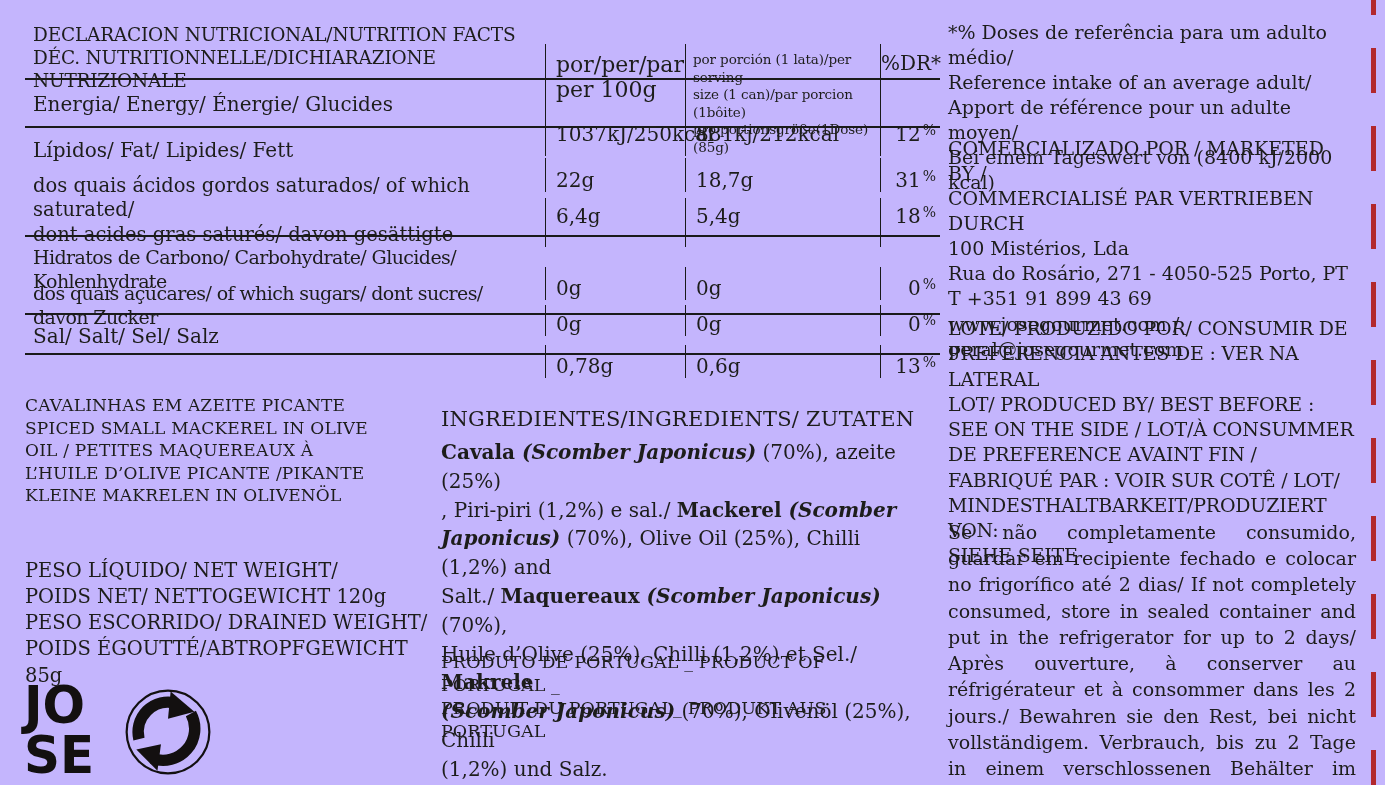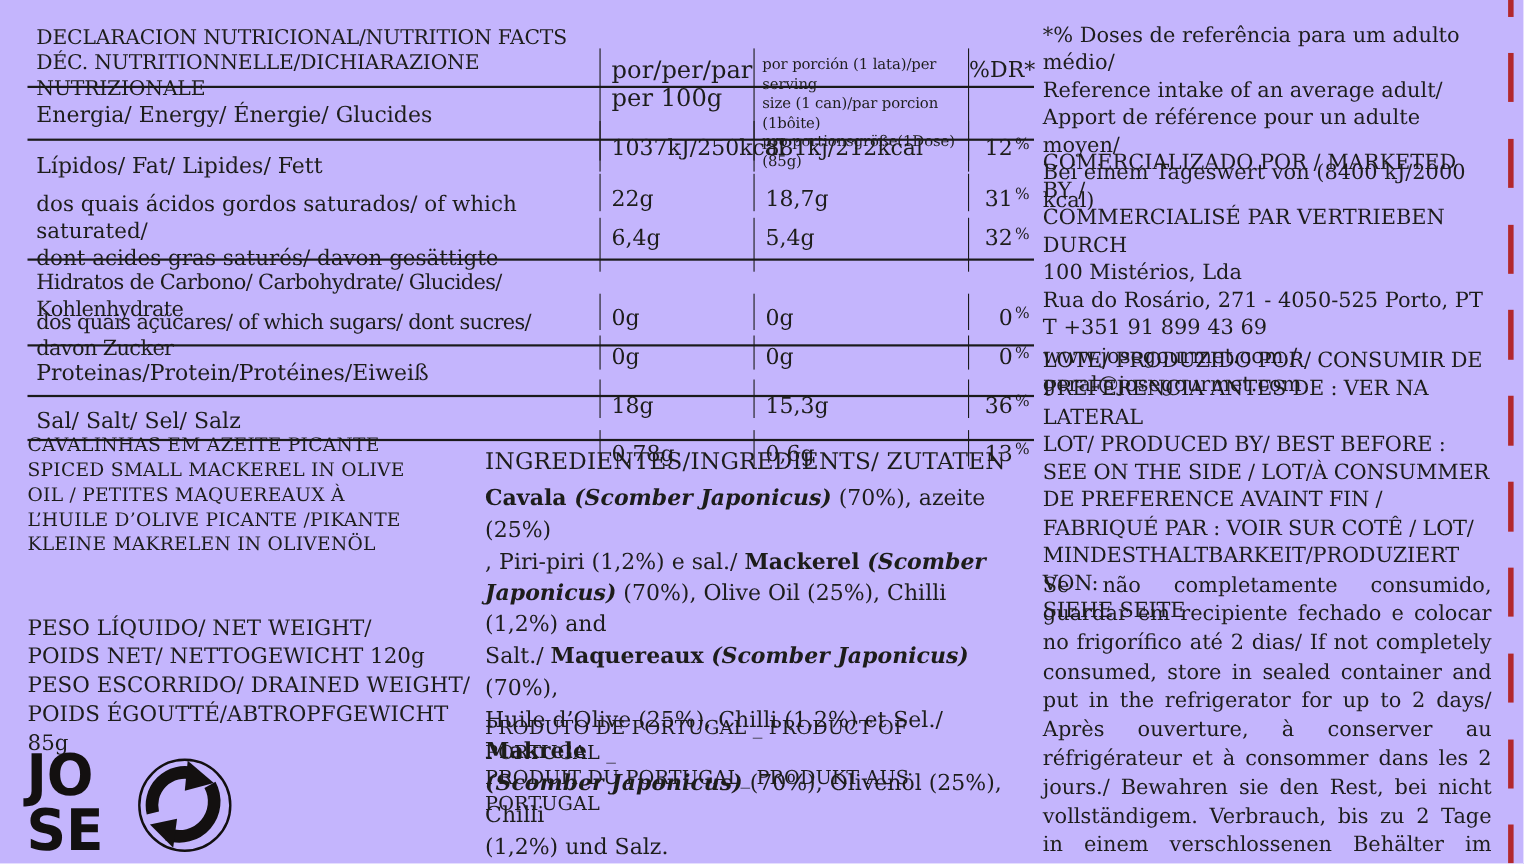--- a/index.html
+++ b/index.html
@@ -100,39 +100,33 @@
           <div class="tcell c1 lbl">Lípidos/ Fat/ Lipides/ Fett</div>
           <div class="tcell c2 val">22g</div>
           <div class="tcell c3 val">18,7g</div>
           <div class="tcell c4 dr"><span>31</span><span class="pct">%</span></div>
         </div>
         <div class="trow row-sat rule">
           <div class="tcell c1 lbl small">dos quais ácidos gordos saturados/ of which saturated/
 dont acides gras saturés/ davon gesättigte</div>
           <div class="tcell c2 val">6,4g</div>
           <div class="tcell c3 val">5,4g</div>
-          <div class="tcell c4 dr"><span>32</span><span class="pct">%</span></div>
+          <div class="tcell c4 dr"><span>18</span><span class="pct">%</span></div>
         </div>
         <div class="trow row-carb">
           <div class="tcell c1 lbl cond">Hidratos de Carbono/ Carbohydrate/ Glucides/ Kohlenhydrate</div>
           <div class="tcell c2 val">0g</div>
           <div class="tcell c3 val">0g</div>
           <div class="tcell c4 dr"><span>0</span><span class="pct">%</span></div>
         </div>
         <div class="trow row-sugar rule">
           <div class="tcell c1 lbl cond">dos quais açúcares/ of which sugars/ dont sucres/ davon Zucker</div>
           <div class="tcell c2 val">0g</div>
           <div class="tcell c3 val">0g</div>
           <div class="tcell c4 dr"><span>0</span><span class="pct">%</span></div>
-        </div>
-        <div class="trow row-protein rule">
-          <div class="tcell c1 lbl">Proteinas/Protein/Protéines/Eiweiß</div>
-          <div class="tcell c2 val">18g</div>
-          <div class="tcell c3 val">15,3g</div>
-          <div class="tcell c4 dr"><span>36</span><span class="pct">%</span></div>
         </div>
         <div class="trow row-salt rule">
           <div class="tcell c1 lbl">Sal/ Salt/ Sel/ Salz</div>
           <div class="tcell c2 val">0,78g</div>
           <div class="tcell c3 val">0,6g</div>
           <div class="tcell c4 dr"><span>13</span><span class="pct">%</span></div>
         </div>
       </div>
   </section>
 

